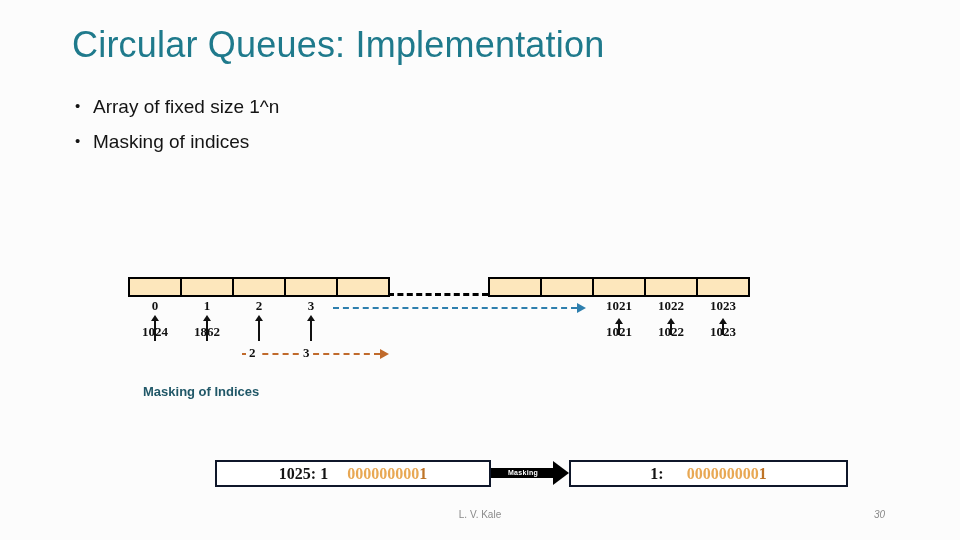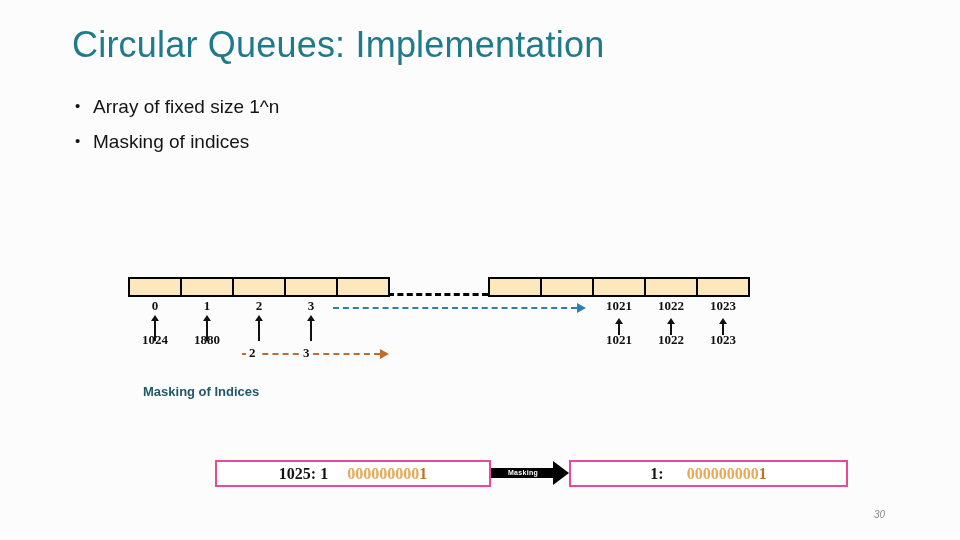--- a/index.html
+++ b/index.html
@@ -25,21 +25,21 @@
     box-sizing:border-box;margin-left:-2px;
   }
   .cell:first-child{margin-left:0;}
   .gap-dash{position:absolute;left:388px;top:293px;width:100px;border-top:3px dashed #000;}
   
   .idx{
     position:absolute;width:54px;text-align:center;
     font-family:"Liberation Serif",serif;font-weight:600;font-size:13px;color:#111;
   }
   .row-top{top:298px;}
-  .row-bot{top:332px;}
+  .row-bot{top:324px;}
   
   .up-arrow{position:absolute;width:10px;}
   .up-arrow::before{
     content:"";position:absolute;left:50%;transform:translateX(-50%);top:0;
     border-left:4px solid transparent;border-right:4px solid transparent;
     border-bottom:6px solid #111;
   }
   .up-arrow::after{
     content:"";position:absolute;left:50%;transform:translateX(-50%);
     top:5px;bottom:0;width:2px;background:#111;
@@ -61,21 +61,21 @@
     position:absolute;top:345px;font-family:"Liberation Serif",serif;font-weight:600;
     font-size:13px;color:#111;background:#FCFCFC;padding:0 3px;z-index:2;
   }
   
   .section-label{
     position:absolute;left:143px;top:384px;font-size:13px;font-weight:700;color:#215868;
   }
   
   .mask-box{
     position:absolute;top:460px;height:27px;box-sizing:border-box;
-    background:#FFFFFF;border:2px solid #ec4899;
+    background:#FFFFFF;border:2px solid #0f172a;
     display:flex;align-items:center;justify-content:center;
     font-family:"Liberation Serif",serif;font-size:16px;font-weight:600;color:#141414;
     white-space:pre;
   }
   .box-left{left:215px;width:276px;}
   .box-right{left:569px;width:279px;}
   .zeros{color:#E8A854;margin-left:19px;}
   .last-digit{color:#BE7427;}
   
   .mask-arrow{position:absolute;left:491px;top:461px;width:78px;height:24px;}
@@ -145,21 +145,21 @@
 
   <div class="up-arrow ua-tall" style="left:150px"></div>
   <div class="up-arrow ua-tall" style="left:202px"></div>
   <div class="up-arrow ua-tall" style="left:254px"></div>
   <div class="up-arrow ua-tall" style="left:306px"></div>
   <div class="up-arrow ua-short" style="left:614px"></div>
   <div class="up-arrow ua-short" style="left:666px"></div>
   <div class="up-arrow ua-short" style="left:718px"></div>
 
   <span class="idx row-bot" style="left:128px">1024</span>
-  <span class="idx row-bot" style="left:180px">1880</span>
+  <span class="idx row-bot" style="left:180px">1862</span>
   <div class="dash-arrow arrow-orange"></div>
   <span class="inline-num" style="left:246px">2</span>
   <span class="inline-num" style="left:300px">3</span>
   <span class="idx row-bot" style="left:592px">1021</span>
   <span class="idx row-bot" style="left:644px">1022</span>
   <span class="idx row-bot" style="left:696px">1023</span>
 
   <div class="section-label">Masking of Indices</div>
 
   <div class="mask-box box-left">
@@ -169,15 +169,16 @@
   <div class="mask-arrow">
     <div class="body"></div>
     <div class="head"></div>
     <span class="label">Masking</span>
   </div>
 
   <div class="mask-box box-right">
     <span>1: </span><span class="zeros">000000000</span><span class="last-digit">1</span>
   </div>
 
+  <div class="footer-author">L. V. Kale</div>
   <div class="footer-page">30</div>
 
 </div>
 
 </body></html>

